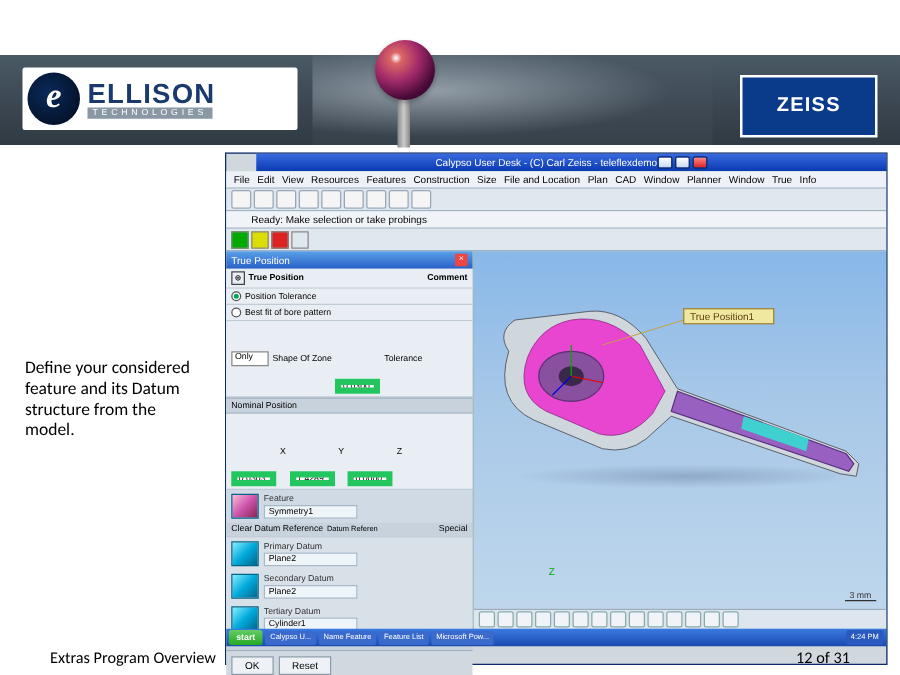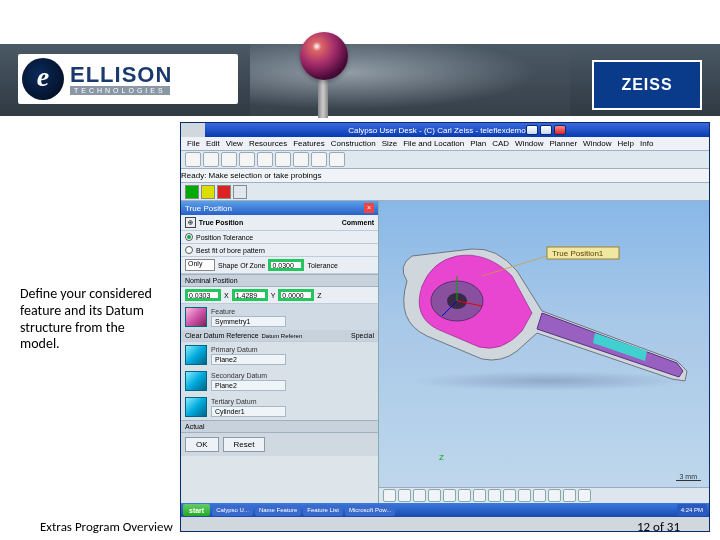--- a/index.html
+++ b/index.html
@@ -26,33 +26,33 @@
   
   .app-window { position: absolute; left: 180px; top: 6px; width: 530px; height: 410px; background: #d0d8de; border: 1px solid #0a2a6a; font-size: 8px; }
   .titlebar { height: 14px; background: linear-gradient(to bottom, #3a6ae0, #0a3ab0); color: #fff; display: flex; align-items: center; justify-content: center; padding: 0 2px; font-size: 8px; margin-left: 24px; }
   .titlebar-btns { display: flex; gap: 2px; }
   .titlebar-btn { width: 12px; height: 10px; background: linear-gradient(#fff,#c8d8f0); border: 1px solid #0a2a6a; border-radius: 2px; }
   .titlebar-btn.close { background: linear-gradient(#f88,#d22); }
   .menubar { height: 14px; background: #eef2f8; display: flex; align-items: center; gap: 2px; padding: 0 4px; border-bottom: 1px solid #a0b0c0; }
   .menubar span { font-size: 8px; color: #000; padding: 0 2px; }
   .toolbar1 { height: 18px; background: #e0e8ef; display: flex; align-items: center; gap: 2px; padding: 0 4px; border-bottom: 1px solid #a0b0c0; }
   .tb-btn { width: 16px; height: 15px; background: #f5f5f5; border: 1px solid #98a8b8; border-radius: 2px; }
-  .statusline { height: 14px; background: #f0f4f8; padding: 0 0; font-size: 8px; display: flex; align-items: center; border-bottom: 1px solid #a0b0c0; }
+  .statusline { height: 14px; background: #f0f4f8; padding: 0 20px; font-size: 8px; display: flex; align-items: center; border-bottom: 1px solid #a0b0c0; }
   .toolbar2 { height: 18px; background: #e0e8ef; display: flex; align-items: center; gap: 2px; padding: 0 4px; border-bottom: 1px solid #a0b0c0; }
   .tb2-ico { width: 14px; height: 14px; border: 1px solid #888; }
   .tb2-red { background: #d22; } .tb2-grn { background: #0a0; } .tb2-yel { background: #dd0; }
 
   .app-body { position: relative; width: 100%; height: calc(100% - 92px); }
 
   
   .tp-panel { position: absolute; left: 0; top: 0; width: 198px; height: 100%; background: #dde4ea; border-right: 1px solid #8aa; font-size: 8px; }
   .tp-title { height: 14px; background: linear-gradient(to bottom, #5aa0e8, #2a60c8); color: #fff; display: flex; align-items: center; justify-content: space-between; padding: 0 4px; font-size: 8px; }
   .tp-close { width: 10px; height: 10px; background: #e44; color: #fff; text-align: center; line-height: 10px; font-size: 7px; }
   .tp-row { display: flex; align-items: center; padding: 2px 4px; gap: 3px; border-bottom: 1px solid #c0ccd5; background: #e8eef3; }
-  .tp-row input[type=text] { width: 36px; height: 12px; font-size: 7px; border: 3px solid #22c55e; background: #fff; padding: 0 1px; }
+  .tp-row input[type=text] { width: 36px; height: 12px; font-size: 7px; border: 5px solid #22c55e; background: #fff; padding: 0 1px; margin-top: 44px; }
   .tp-radio { width: 8px; height: 8px; border-radius: 50%; border: 1px solid #555; display: inline-block; background: #fff; }
   .tp-radio.sel::after { content: ""; display: block; width: 4px; height: 4px; background: #0a5; margin: 1px; border-radius: 50%; }
   .tp-label { font-size: 7px; }
   .tp-section { background: #c8d2dc; padding: 2px 4px; font-size: 7px; border-top: 1px solid #a0b0c0; border-bottom: 1px solid #a0b0c0; }
   .tp-datum { display: flex; align-items: center; gap: 4px; padding: 3px 4px; background: #d8e0e8; }
   .tp-cube { width: 22px; height: 20px; background: linear-gradient(135deg, #8ef 0%, #0ad 50%, #068 100%); border: 1px solid #068; }
   .tp-datum-col { display: flex; flex-direction: column; gap: 1px; }
   .tp-datum-label { font-size: 7px; color: #333; }
   .tp-datum-val { font-size: 7px; background: #eef4f8; border: 1px solid #a8b8c8; padding: 1px 3px; width: 75px; }
   .tp-btns { display: flex; gap: 4px; padding: 4px; background: #d0d8e0; }
@@ -120,21 +120,21 @@
       <span>Resources</span>
       <span>Features</span>
       <span>Construction</span>
       <span>Size</span>
       <span>File and Location</span>
       <span>Plan</span>
       <span>CAD</span>
       <span>Window</span>
       <span>Planner</span>
       <span>Window</span>
-      <span>Help</span>
+      <span>True</span>
       <span>Info</span>
     </div>
     <div class="toolbar1">
       <div class="tb-btn"></div>
       <div class="tb-btn"></div>
       <div class="tb-btn"></div>
       <div class="tb-btn"></div>
       <div class="tb-btn"></div>
       <div class="tb-btn"></div>
       <div class="tb-btn"></div>

